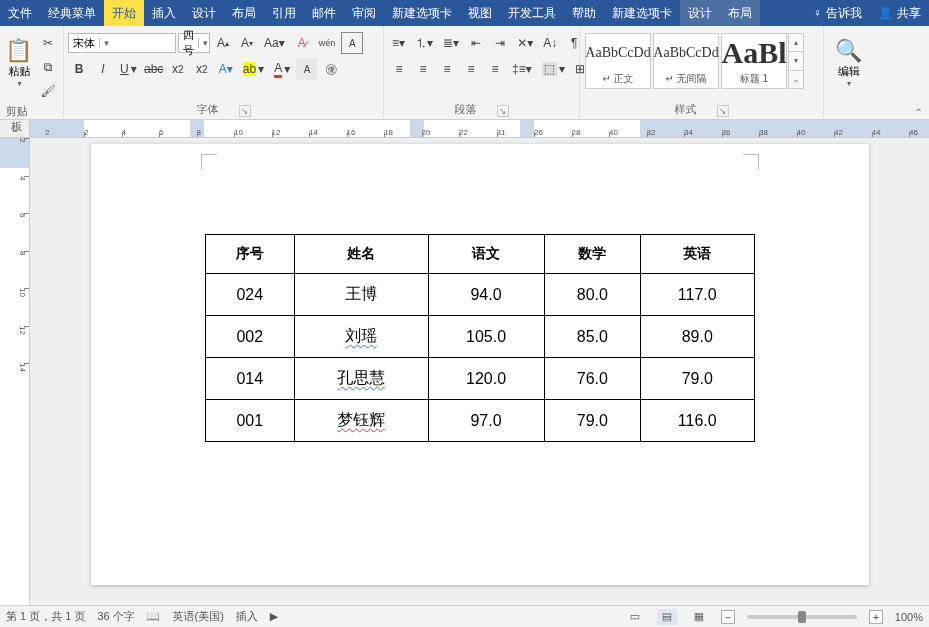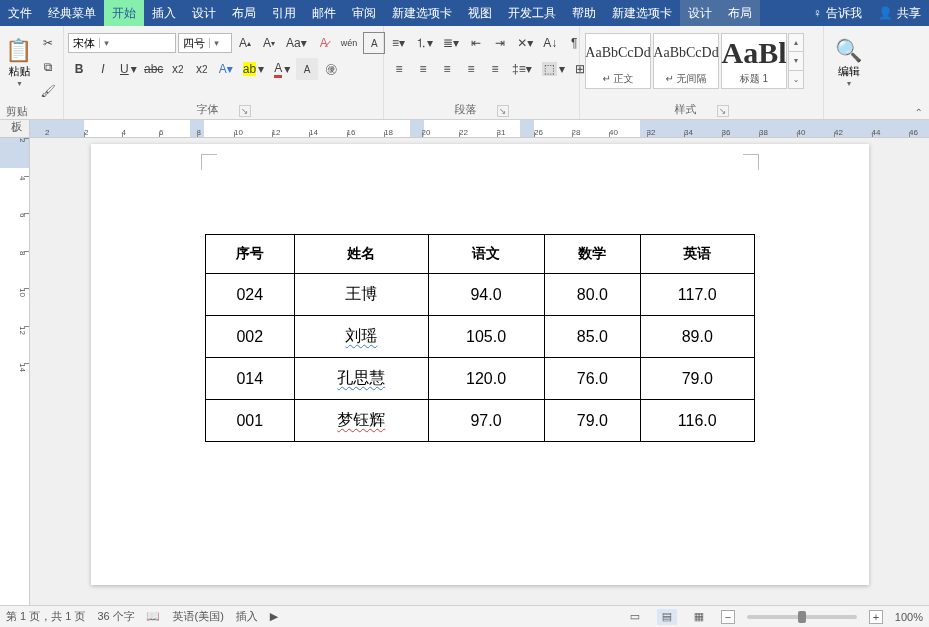--- a/index.html
+++ b/index.html
@@ -2,21 +2,21 @@
 <html><head>
 <meta charset="utf-8">
 <style>
 * { margin: 0; padding: 0; box-sizing: border-box; font-family: "Microsoft YaHei", SimSun, sans-serif; }
 body { width: 929px; height: 627px; overflow: hidden; background: #f0f0f0; display: flex; flex-direction: column; }
 
 
 .menu-bar { background: #2a579a; color: #fff; display: flex; align-items: center; height: 26px; font-size: 12px; }
 .menu-item { padding: 0 8px; height: 100%; display: flex; align-items: center; cursor: pointer; }
 .menu-item.file { background: #2a579a; }
-.menu-item.active { background: #86efac; color: #2a579a; }
+.menu-item.active { background: #fde047; color: #2a579a; }
 .menu-right { margin-left: auto; display: flex; align-items: center; height: 100%; }
 .menu-right .menu-item { gap: 4px; }
 
 
 .ribbon { background: #f3f3f3; border-bottom: 1px solid #d0d0d0; height: 94px; display: flex; align-items: stretch; }
 .ribbon-group { border-right: 1px solid #e0e0e0; display: flex; flex-direction: column; padding: 2px 4px 0; }
 .ribbon-group-body { flex: 1; display: flex; align-items: flex-start; gap: 2px; }
 .ribbon-group-label { text-align: center; font-size: 11px; color: #666; padding: 2px 0; display:flex; justify-content:center; align-items:flex-end; gap:20px;}
 .launcher { font-size:9px; color:#888; border:1px solid #ccc; width:12px; height:12px; line-height:10px; text-align:center;}
 
@@ -136,21 +136,21 @@
         </div>
   </div>
 
   <div class="ribbon-group" style="width:320px">
     <div class="ribbon-group-body col" style="gap:4px;padding-top:4px">
       <div class="row">
         <div class="combo" style="width:108px">
               <span>宋体</span>
               <span class="dd">▾</span>
             </div>
-        <div class="combo" style="width:54px">
+        <div class="combo" style="width:32px">
               <span>四号</span>
               <span class="dd">▾</span>
             </div>
         <div class="tbtn">A<sup style="font-size:8px">▴</sup></div>
         <div class="tbtn">A<sup style="font-size:8px">▾</sup></div>
         <div class="tbtn wide">Aa▾</div>
         <div class="tbtn" style="color:#d06070">A̷</div>
         <div class="tbtn wide">
               <span style="font-size:9px">wén</span>
             </div>

